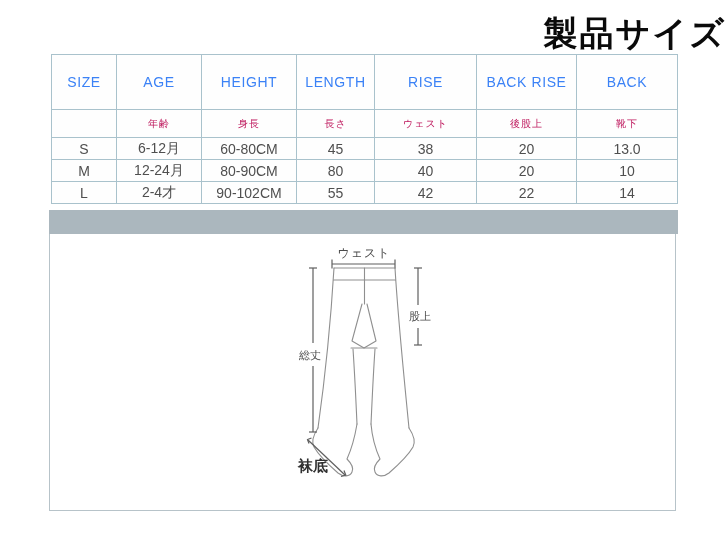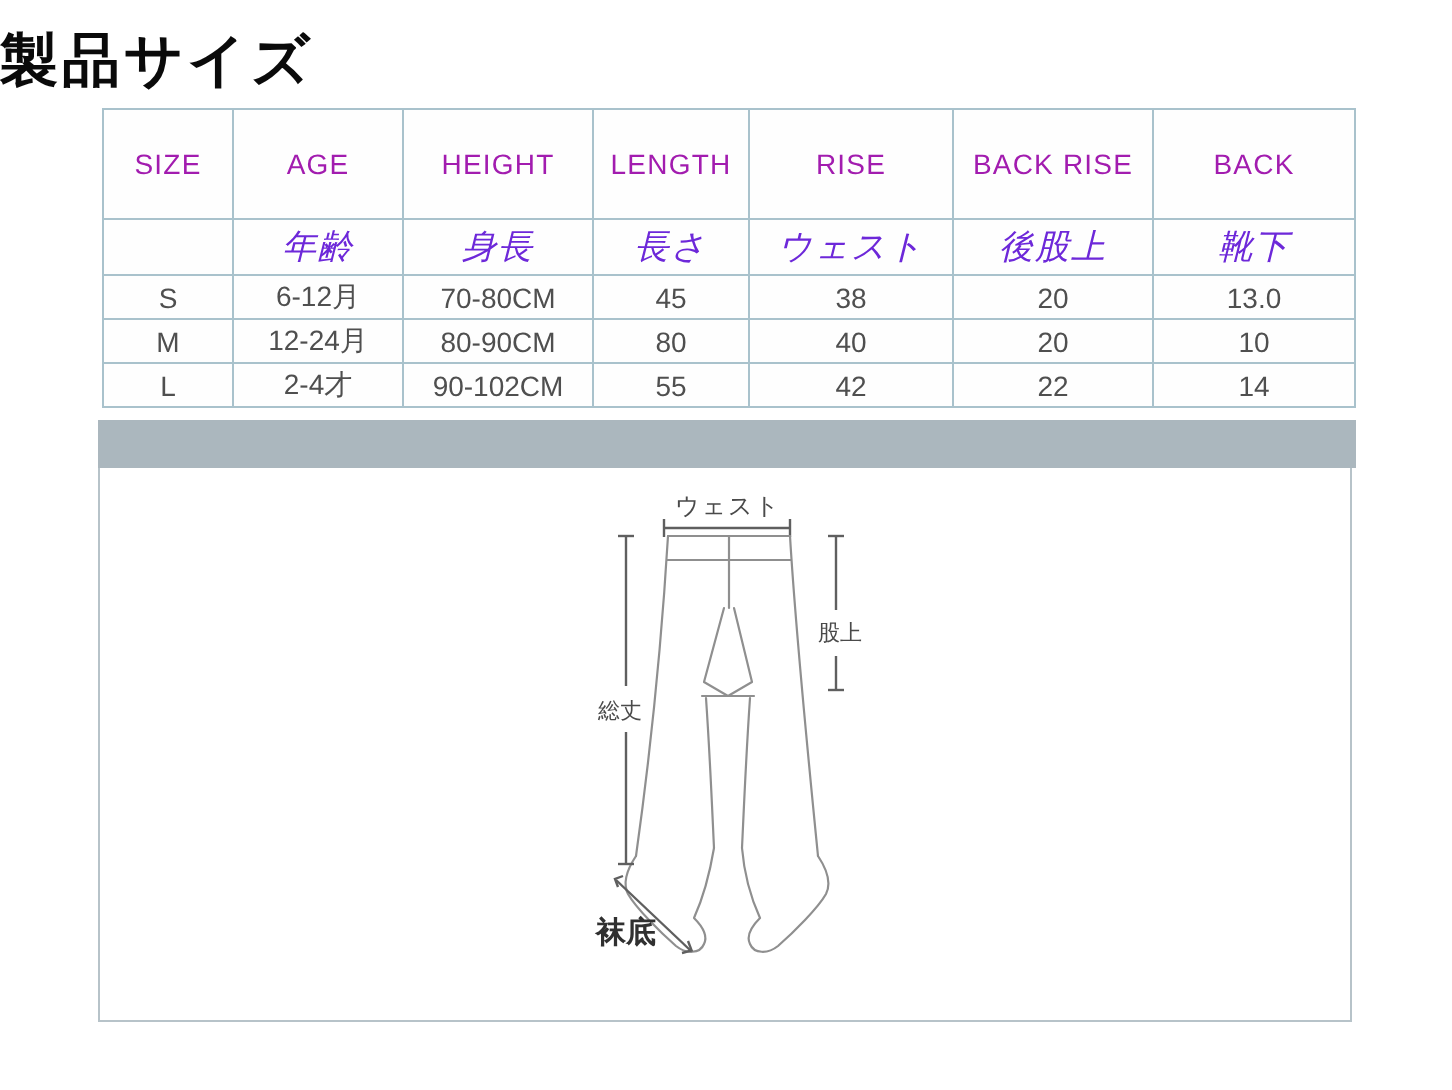--- a/index.html
+++ b/index.html
@@ -1,33 +1,33 @@
 <!DOCTYPE html>
 <html><head>
 <meta charset="utf-8">
 <style>
   html,body { margin:0; padding:0; background:#ffffff; }
   .page {
     position:relative; width:726px; height:545px; background:#ffffff;
     font-family:"Liberation Sans", sans-serif; overflow:hidden;
   }
   .title {
-    position:absolute; top:11px; left:0; width:726px; text-align:left;
-    font-size:29px; font-weight:bold; color:#0a0a0a; letter-spacing:2px;
+    position:absolute; top:11px; left:0; width:726px; text-align:right;
+    font-size:34px; font-weight:bold; color:#0a0a0a; letter-spacing:2px;
   }
   table.size-table {
     position:absolute; left:51px; top:54px;
     border-collapse:collapse; table-layout:fixed; background:#fefefe;
   }
   table.size-table td {
     border:1px solid #a9c2cc; text-align:center; vertical-align:middle;
     padding:0; overflow:hidden; white-space:nowrap;
   }
-  tr.r-en td   { height:54px; font-size:14px; color:#a21caf; letter-spacing:0.6px;text-align:center; }
-  tr.r-jp td   { height:27px; font-size:17px; color:#6d28d9; letter-spacing:1px;font-style:italic; }
+  tr.r-en td   { height:54px; font-size:14px; color:#3b82f6; letter-spacing:0.6px;text-align:center; }
+  tr.r-jp td   { height:27px; font-size:10px; color:#be185d; letter-spacing:1px; }
   tr.r-data td { height:21px; font-size:14px; color:#4f4f4f; }
   td.size-cell { font-size:18px; color:#2e2e2e; }
   .panel {
     position:absolute; left:49px; top:210px; width:627px; height:301px;
     border:1px solid #b7c3c9; background:#ffffff; box-sizing:border-box;
   }
   .bar {
     position:absolute; left:-1px; top:-1px; width:629px; height:24px;
     background:#abb7be;
   }
@@ -67,21 +67,21 @@
         <td>年齢</td>
         <td>身長</td>
         <td>長さ</td>
         <td>ウェスト</td>
         <td>後股上</td>
         <td>靴下</td>
       </tr>
       <tr class="r-data">
         <td class="size-cell">S</td>
         <td>6-12月</td>
-        <td>70-80CM</td>
+        <td>60-80CM</td>
         <td>45</td>
         <td>38</td>
         <td>20</td>
         <td>13.0</td>
       </tr>
       <tr class="r-data">
         <td class="size-cell">M</td>
         <td>12-24月</td>
         <td>80-90CM</td>
         <td>80</td>

